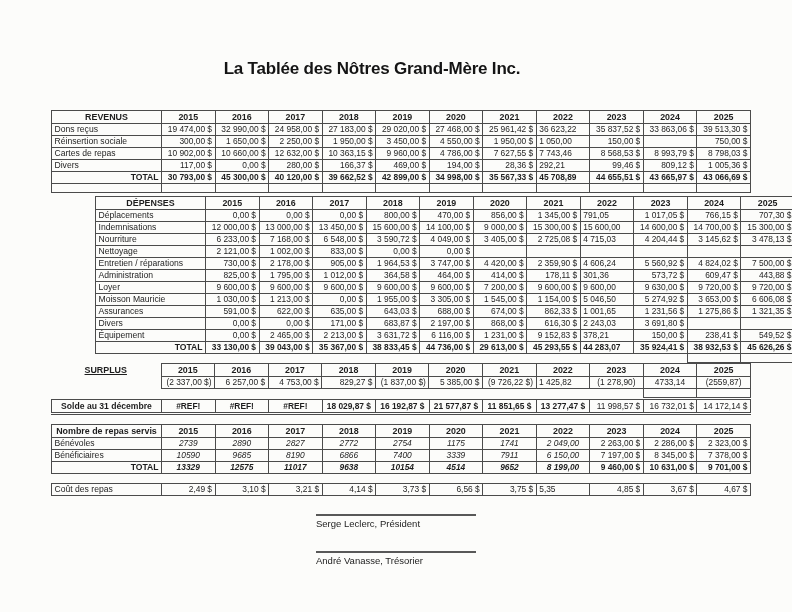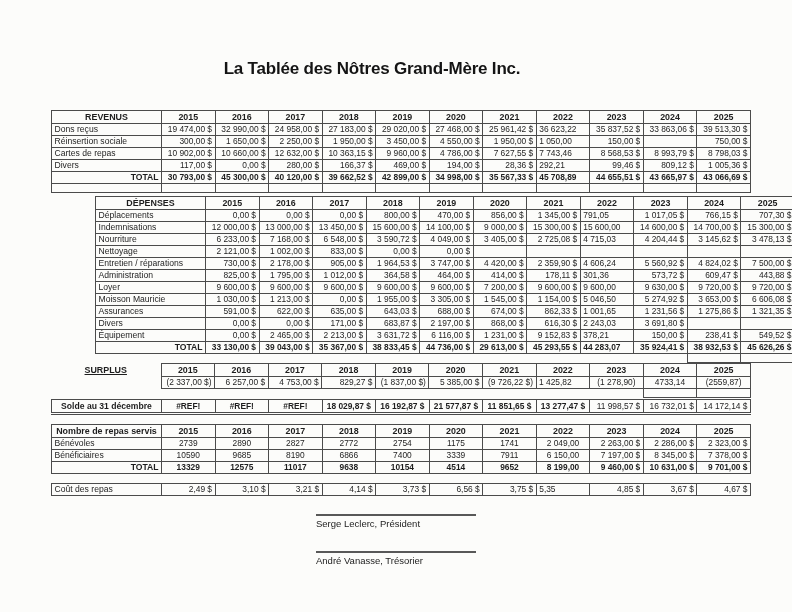--- a/index.html
+++ b/index.html
@@ -46,21 +46,21 @@
   #t-surplus td:nth-child(n+10) { text-align:center;margin-top:20px; }
 
   
   #t-solde td { border-bottom:3px double #4b4b4b; height:12px; line-height:12px; }
   #t-solde td:nth-child(-n+9) { font-weight:bold;text-align:center; }
   #t-solde td:nth-child(-n+4):not(.lbl) { text-align:center; }
   #t-solde td:nth-child(9) { }
   #t-solde td.lbl { text-align:center; }
 
   
-  #t-repas td:nth-child(n+2):nth-child(-n+9) { text-align:center; }
+  #t-repas td:nth-child(n+2):nth-child(-n+9) { text-align:center;font-style:italic; }
 
   .sig {
     position:absolute; left:316px; width:160px;
     border-top:2px solid #585858;
     font-size:9.5px; padding-top:2px; color:#232323;
   }
   #sig-president { top:514px; }
   #sig-treasurer { top:551px; }
 </style>
 </head>

